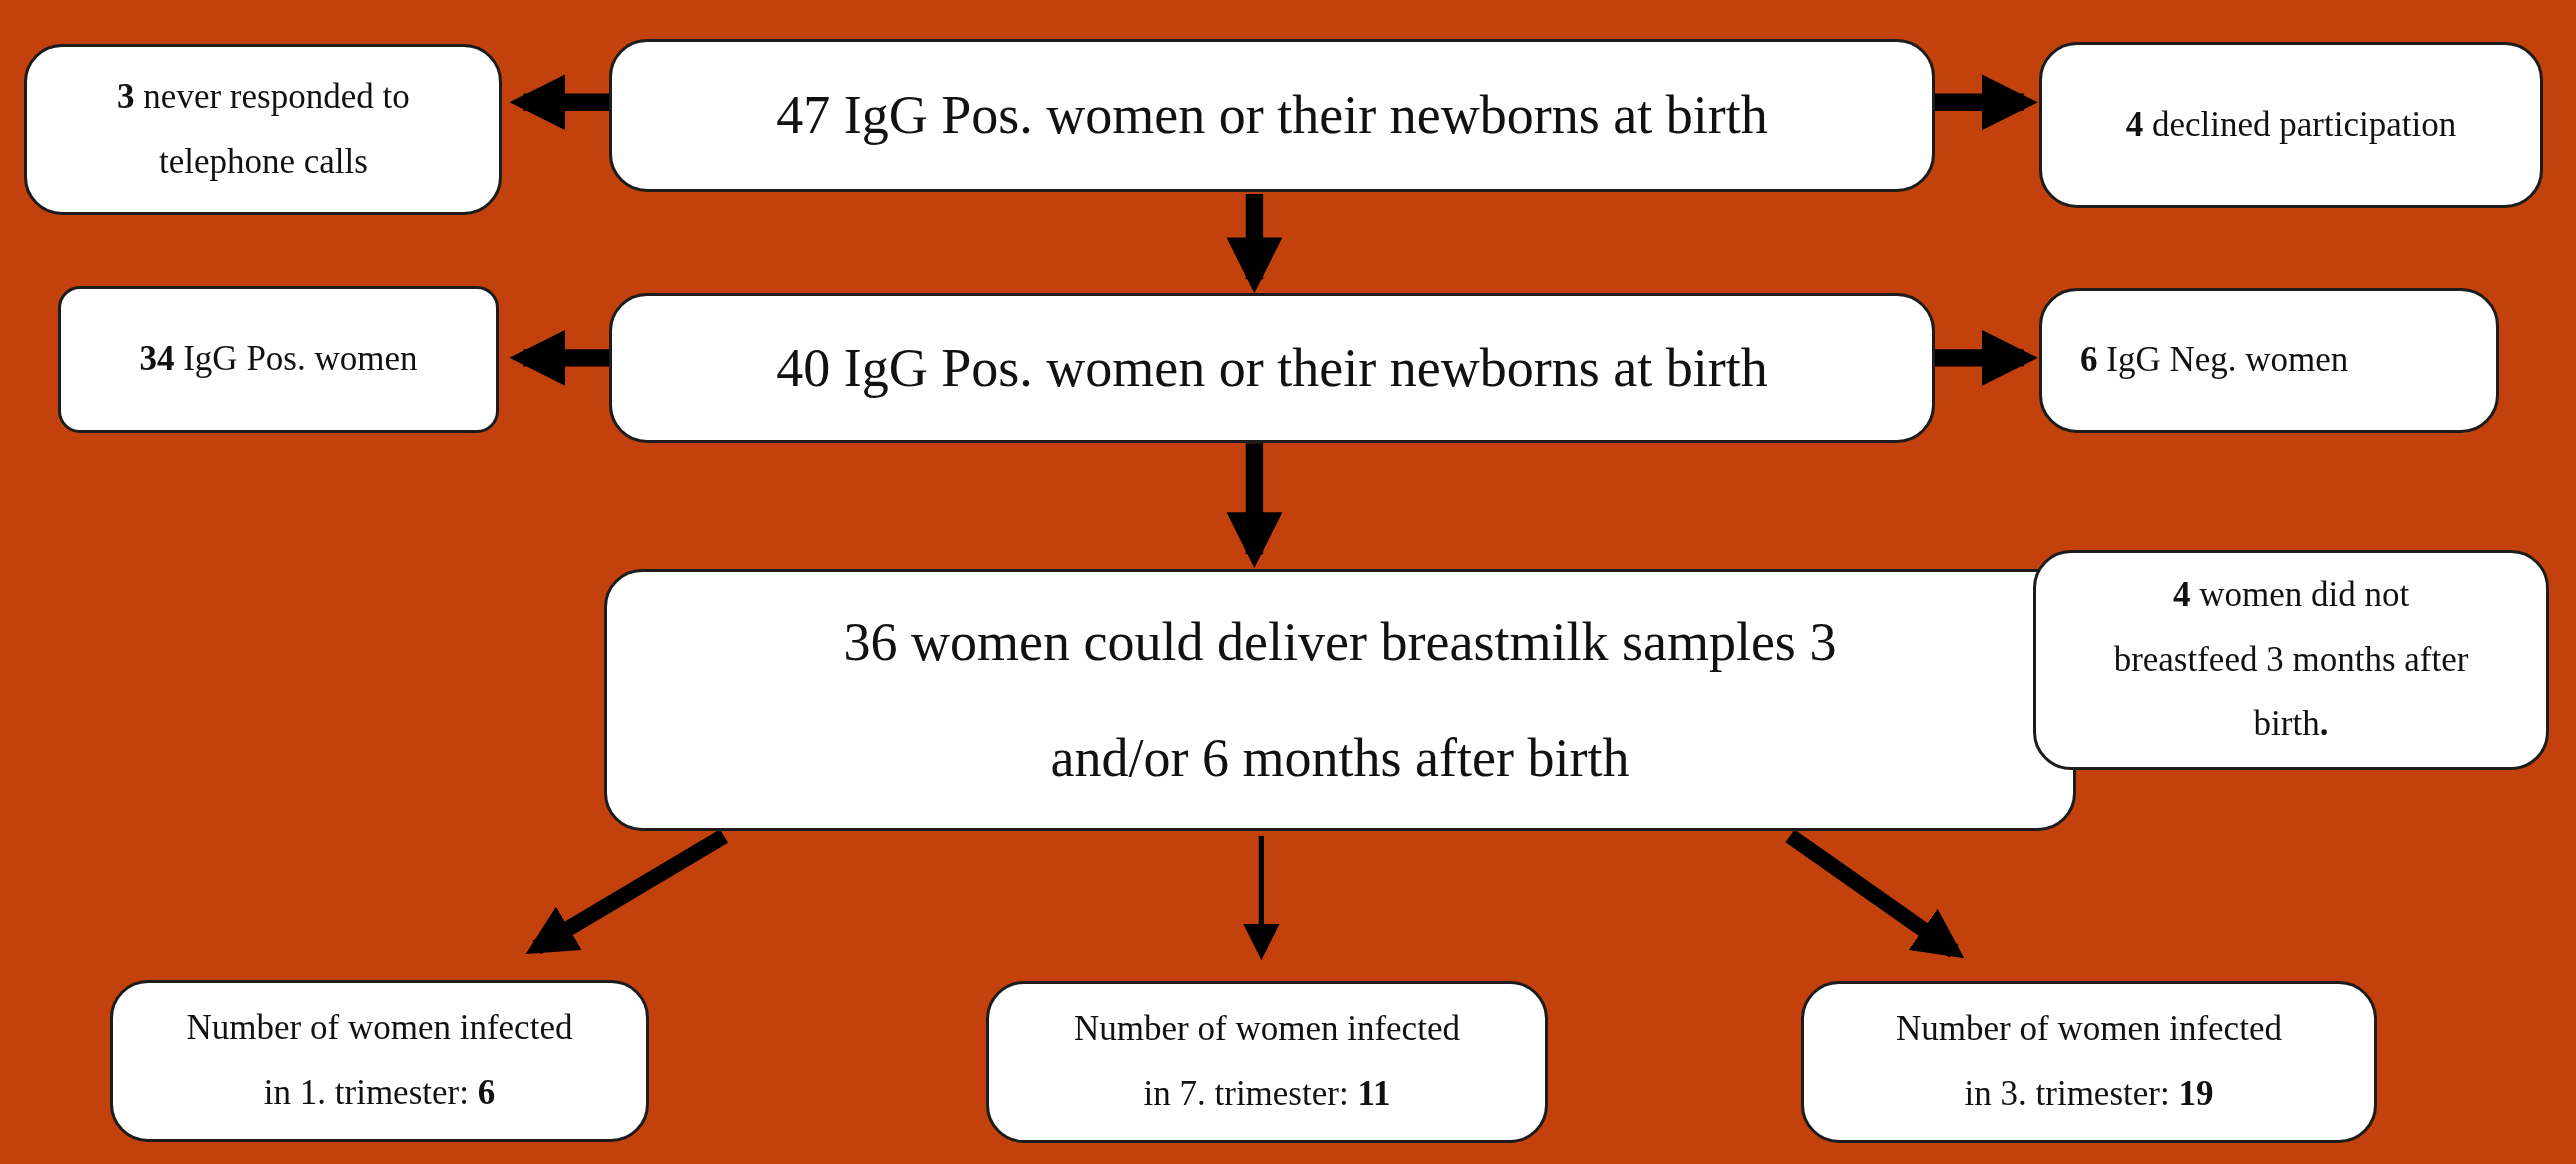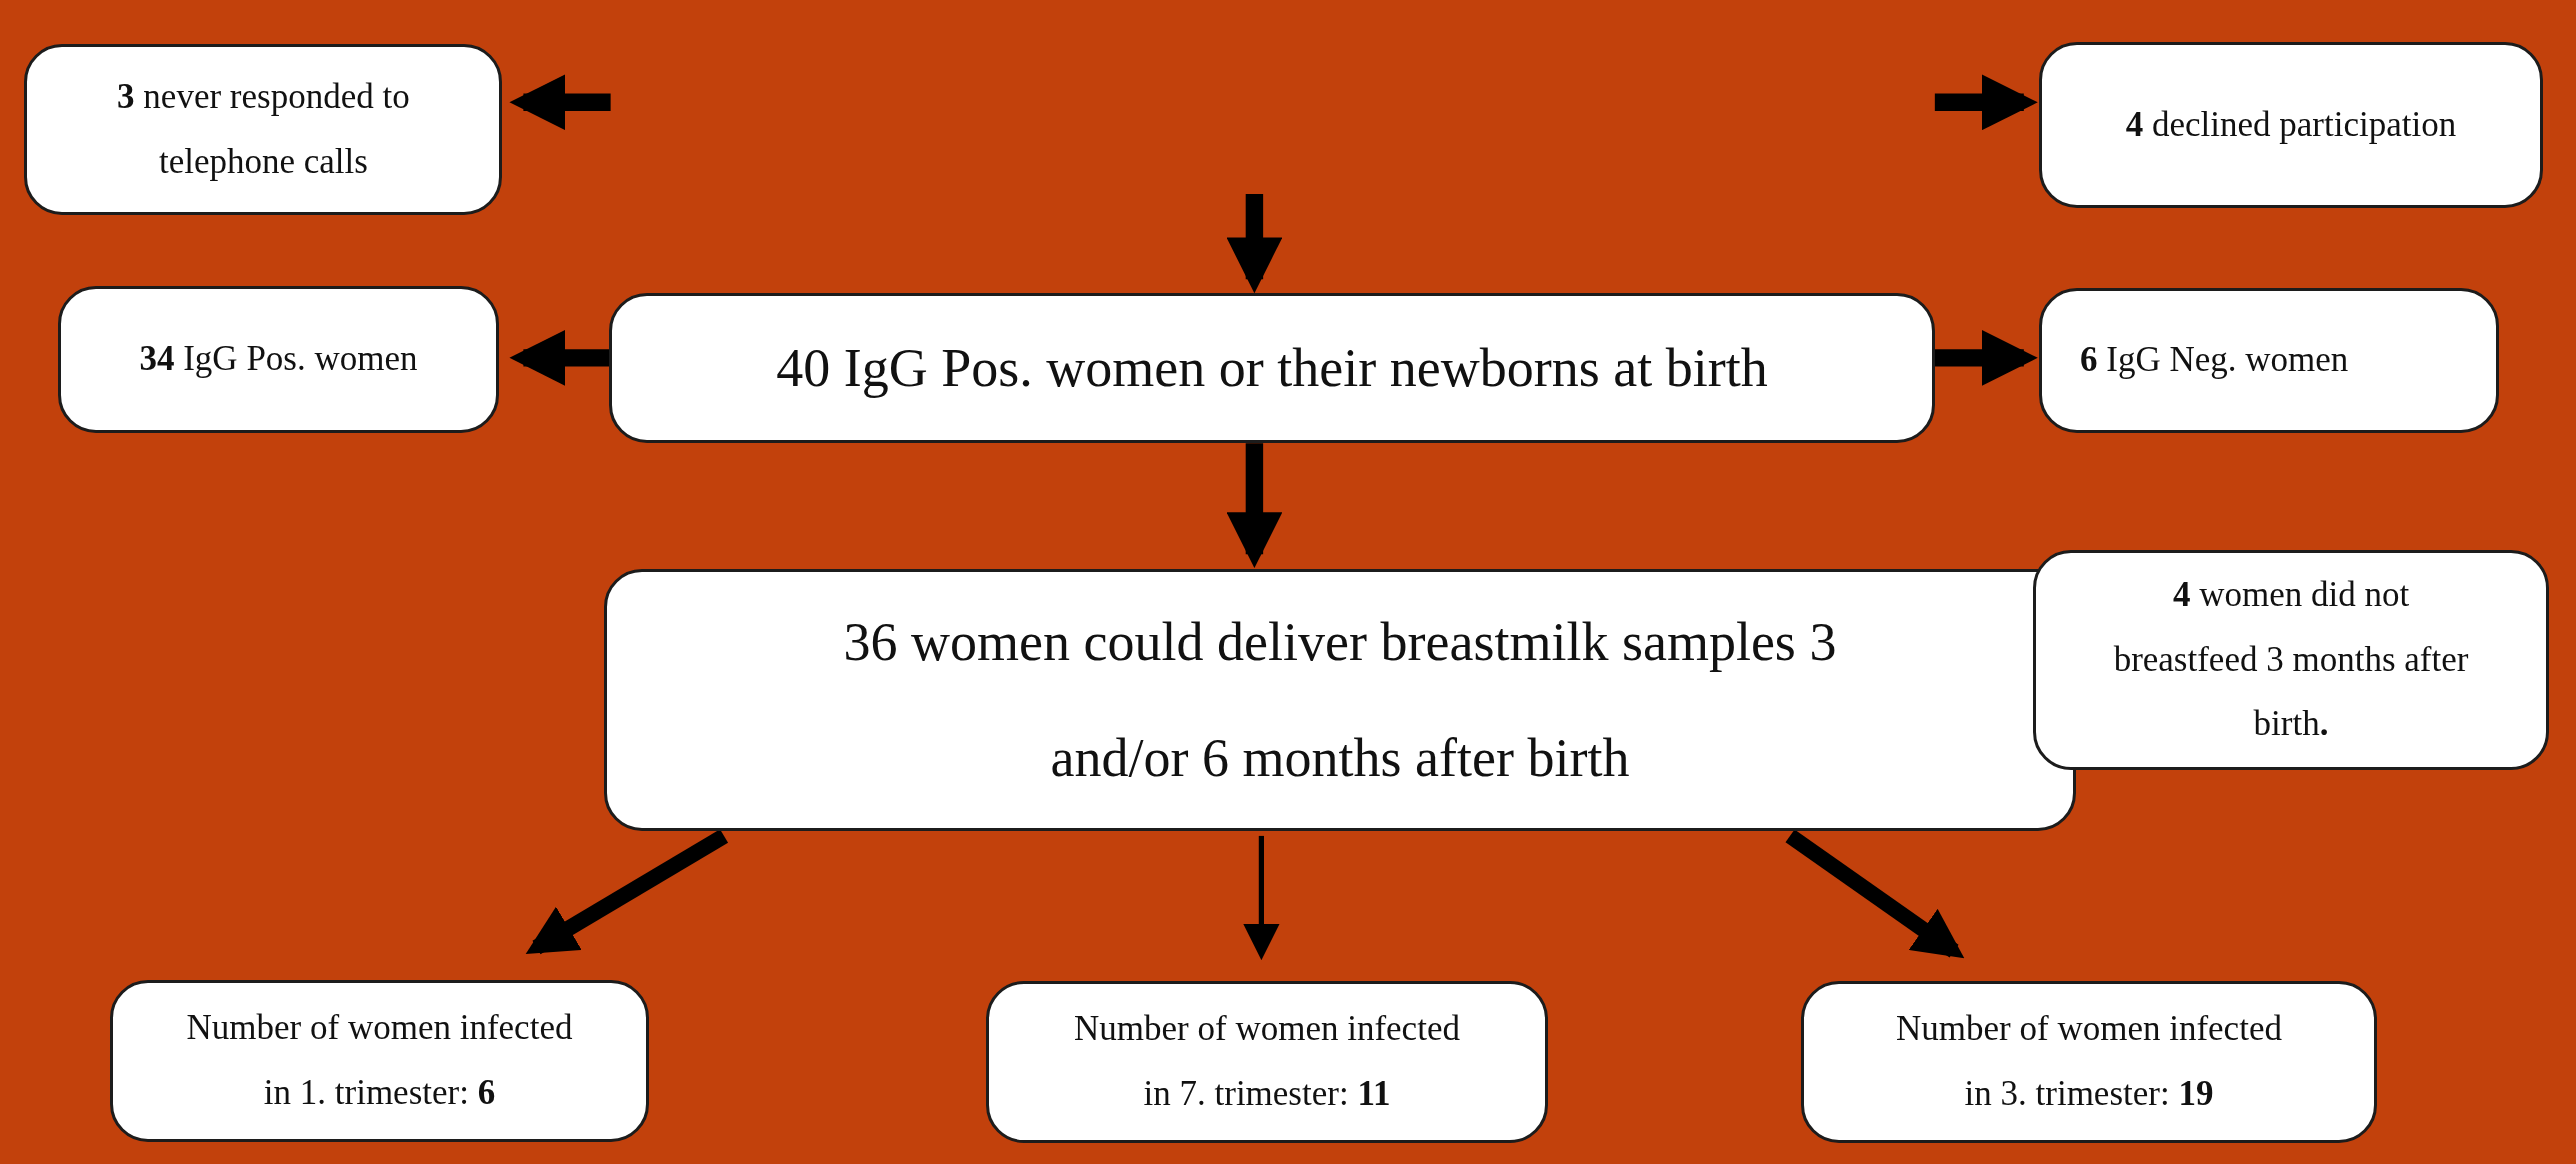--- a/index.html
+++ b/index.html
@@ -85,26 +85,29 @@
     <line x1="830" y1="958" x2="615" y2="1086" stroke="#000" stroke-width="18" marker-end="url(#ah)"></line>
     <line x1="1446" y1="958" x2="1446" y2="1090" stroke="#000" stroke-width="6" marker-end="url(#ah-thin)"></line>
     <line x1="2052" y1="958" x2="2240" y2="1090" stroke="#000" stroke-width="18" marker-end="url(#ah)"></line>
   </svg>
 
   <div class="node small" style="left:24.4px; top:44px; width:478px; height:171px;">
     <span class="line"><span class="b">3</span><span> never responded to</span></span>
     <span class="line"><span>telephone calls</span></span>
   </div>
 
+  <div class="node big" style="left:609px; top:39px; width:1326px; height:153px;">
+    <span class="line"><span>47 IgG Pos. women or their newborns at birth</span></span>
+  </div>
 
   <div class="node small" style="left:2039px; top:42px; width:504px; height:166px;">
     <span class="line"><span class="b">4</span><span> declined participation</span></span>
   </div>
 
-  <div class="node small" style="left:58px; top:286px; width:441px; height:147px;">
+  <div class="node small" style="left:58px; top:286px; width:441px; height:147px;border-radius:22px;">
     <span class="line"><span class="b">34</span><span> IgG Pos. women</span></span>
   </div>
 
   <div class="node big" style="left:609px; top:293px; width:1326px; height:150px;">
     <span class="line"><span>40 IgG Pos. women or their newborns at birth</span></span>
   </div>
 
   <div class="node small left-align" style="left:2039px; top:288px; width:460px; height:145px;">
     <span class="line"><span class="b">6</span><span> IgG Neg. women</span></span>
   </div>

